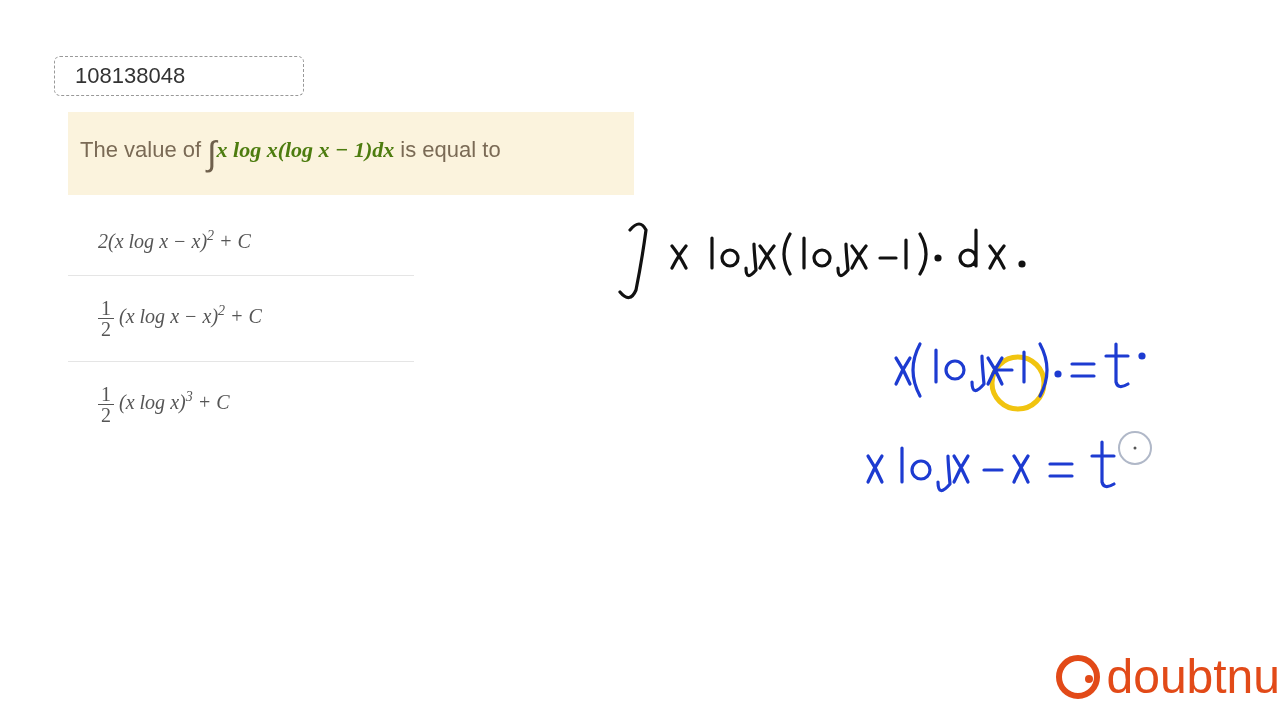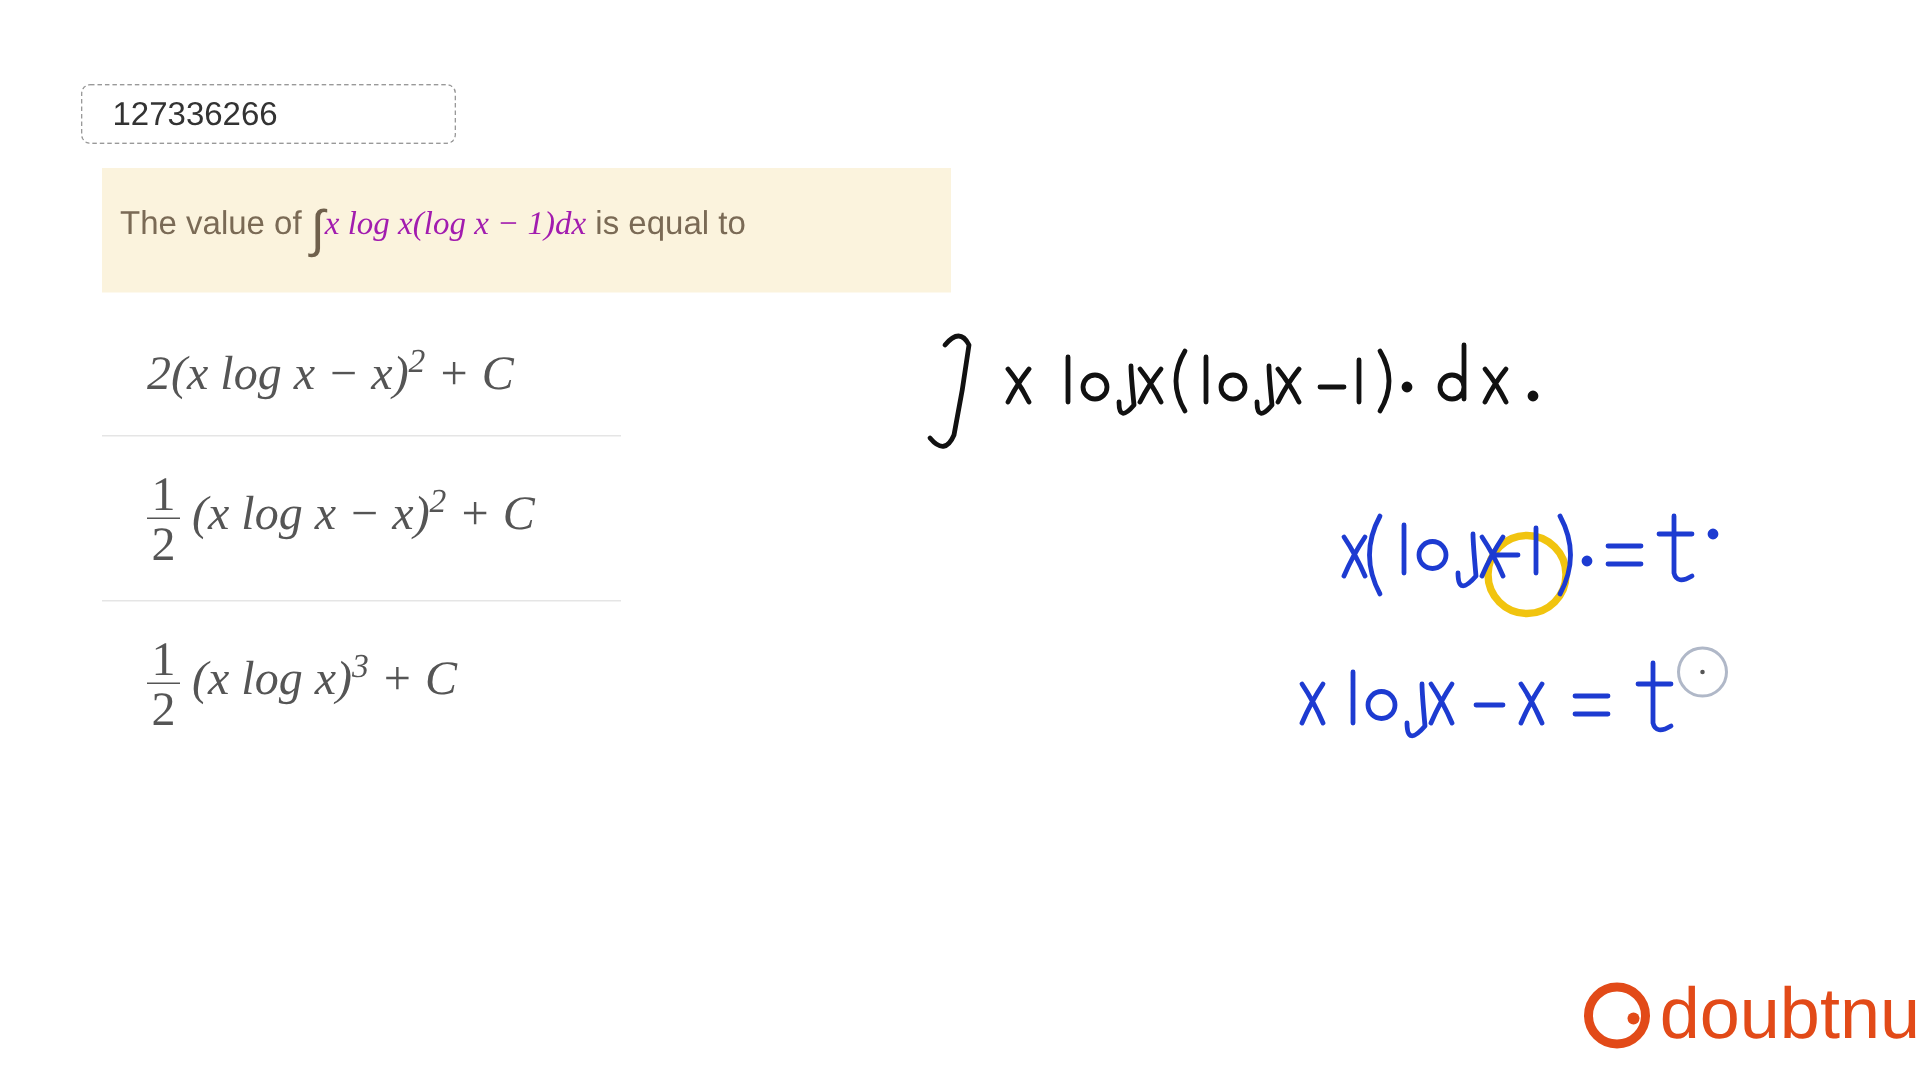--- a/index.html
+++ b/index.html
@@ -23,33 +23,33 @@
     position: absolute;
     top: 112px;
     left: 68px;
     width: 566px;
     background: #fbf3dd;
     padding: 22px 12px 22px 12px;
     font-size: 22px;
     color: #7a6a55;
     font-family: 'Segoe UI', Arial, sans-serif;
   }
-  .question-box .math { font-family: Georgia, serif; font-style: italic; color: #a21caf; }
+  .question-box .math { font-family: Georgia, serif; font-style: italic; color: #4d7c0f; font-weight: bold; }
   .intsym { font-size: 34px; font-style: italic; color: #6f604c; vertical-align: -8px; }
 
   .options {
     position: absolute;
     top: 206px;
     left: 68px;
     width: 346px;
   }
   .option {
     border-bottom: 1px solid #e5e5e5;
     padding: 22px 14px 22px 30px;
-    font-size: 32px;
+    font-size: 20px;
     color: #555;
     font-family: Georgia, serif;
     font-style: italic;
   }
   .option:last-child { border-bottom: none; }
   .frac { display: inline-block; vertical-align: middle; text-align: center; font-style: normal; line-height: 1; }
   .frac .num { display: block; border-bottom: 1.5px solid #555; padding: 0 3px; }
   .frac .den { display: block; padding: 0 3px; }
   .sup { font-size: 0.7em; vertical-align: super; }
 
@@ -86,21 +86,21 @@
     width: 8px; height: 8px;
     background: #e24a18;
     border-radius: 50%;
     top: 14px; left: 23px;
   }
 </style>
 </head>
 <body>
 
 <div class="question-id">
-  <span>127336266</span>
+  <span>108138048</span>
 </div>
 
 <div class="question-box">
   <span>The value of </span><span class="intsym">∫</span><span class="math">x log x(log x − 1)dx</span><span> is equal to</span>
 </div>
 
 <div class="options">
   <div class="option">
     2(<span>x</span> log <span>x</span> − <span>x</span>)<span class="sup">2</span> + <span style="font-style:italic">C</span>
   </div>

